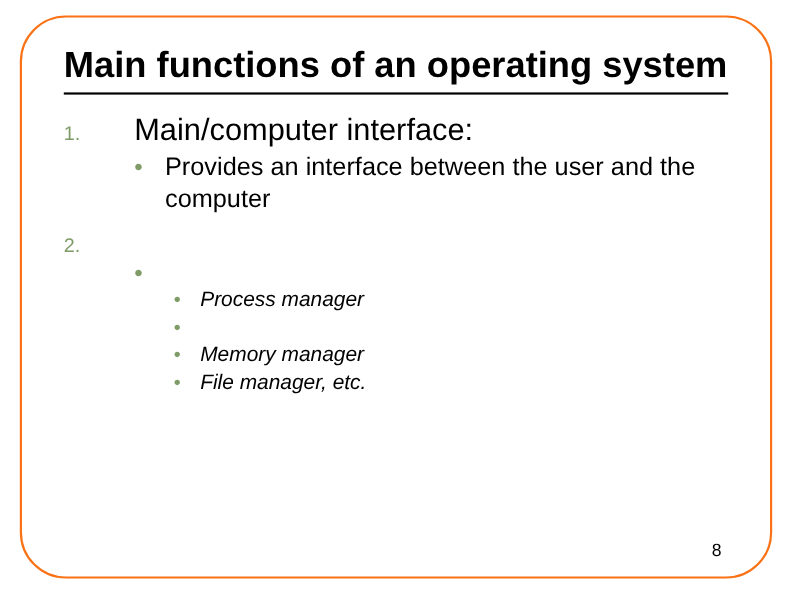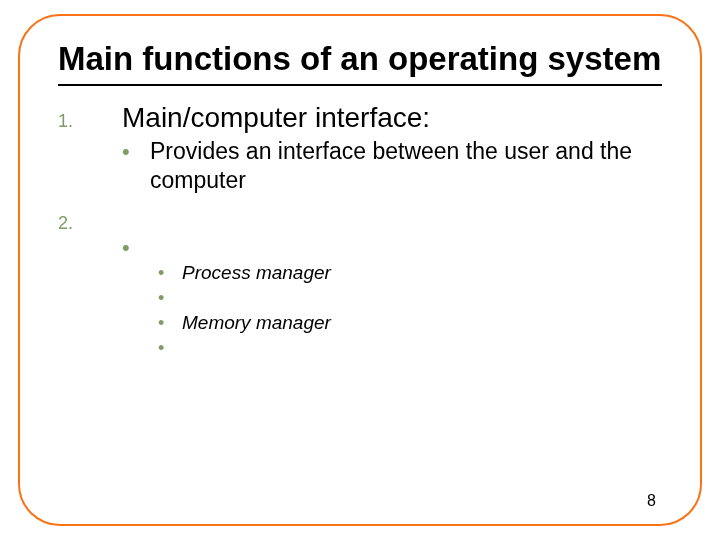--- a/index.html
+++ b/index.html
@@ -143,19 +143,20 @@
         <div class="sub-dot">•</div>
       </div>
       <div class="sub-row">
         <div class="sub-indent"></div>
         <div class="sub-dot">•</div>
         <div class="sub-text">Memory manager</div>
       </div>
       <div class="sub-row">
         <div class="sub-indent"></div>
         <div class="sub-dot">•</div>
+        <div class="sub-text">File manager,  etc.</div>
       </div>
 
     </div>
 
     <div class="pagenum">8</div>
   </div>
 </div>
 
 </body></html>

